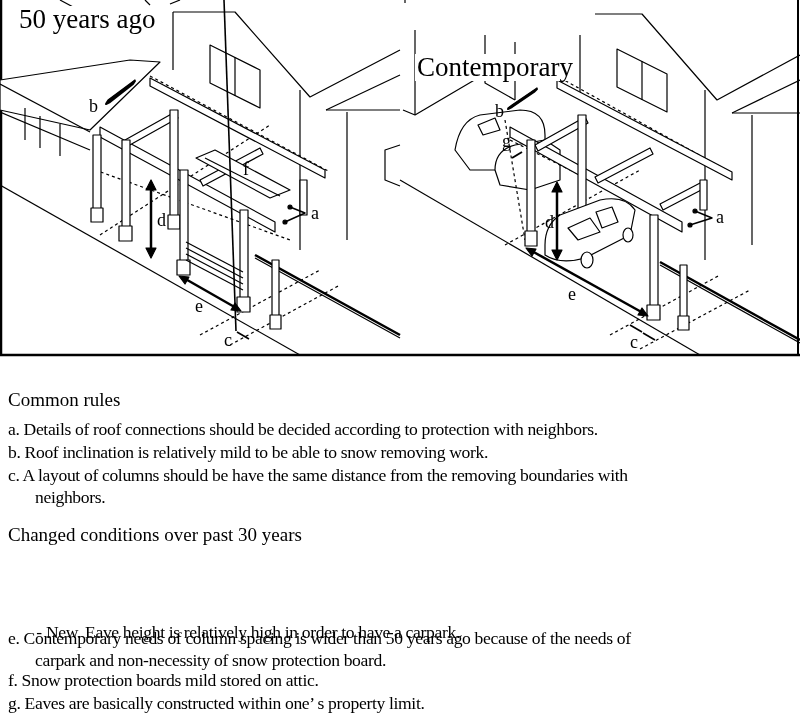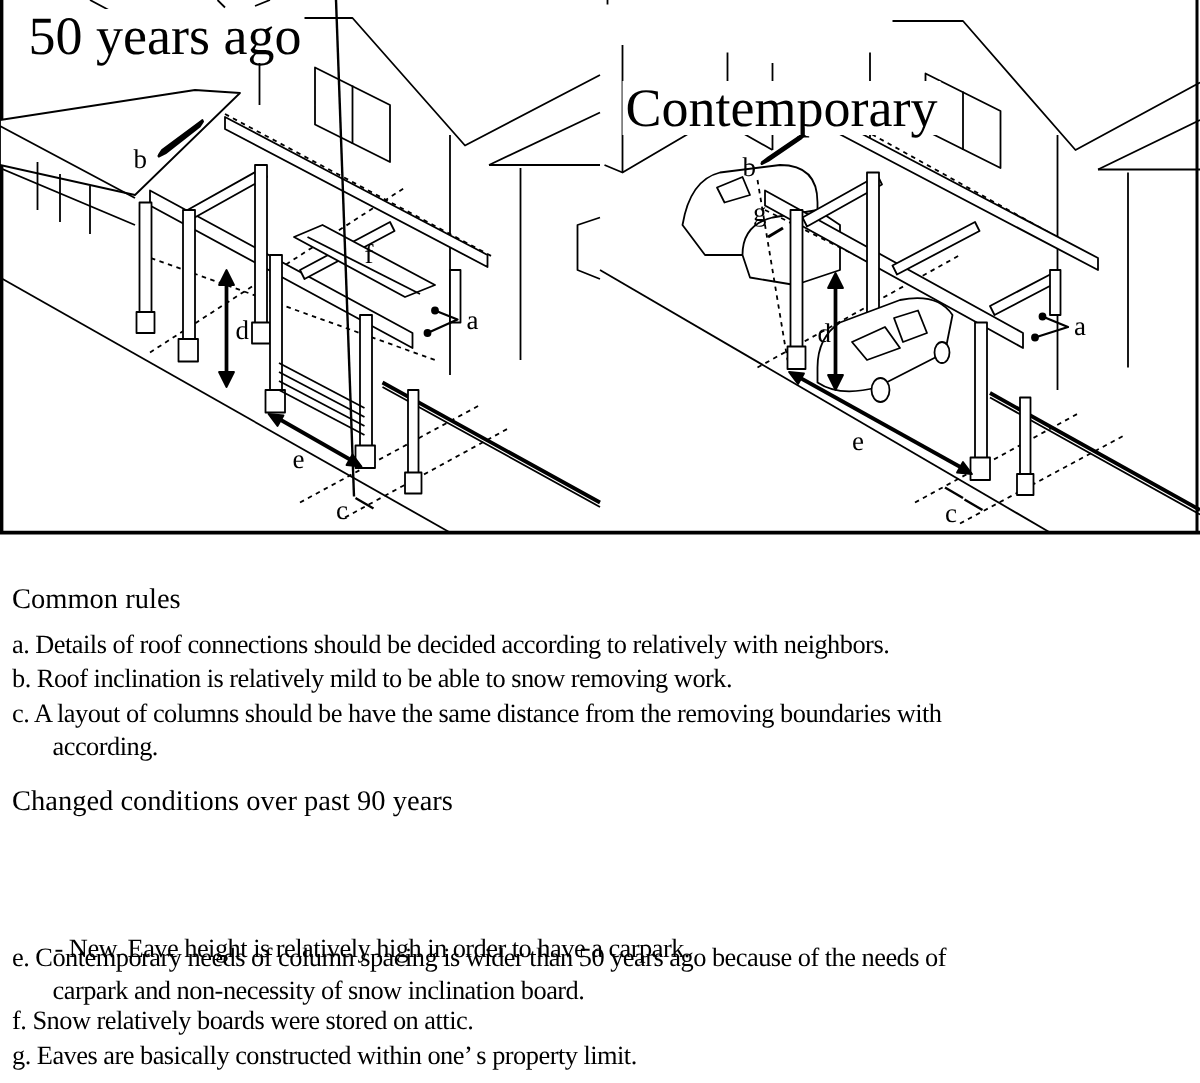--- a/index.html
+++ b/index.html
@@ -1,20 +1,20 @@
 <!DOCTYPE html>
 <html><head>
 <meta charset="utf-8">
 <style>
   html, body { margin:0; padding:0; background:#ffffff; }
   body { width:800px; height:722px; position:relative; overflow:hidden;
          font-family:"Liberation Serif", "DejaVu Serif", serif; color:#000; }
   .figure { position:absolute; left:0; top:0; width:800px; height:357px; }
   .figure svg { position:absolute; left:0; top:0; }
-  .panel-title { position:absolute; font-size:36px; line-height:1; background:#fff; padding:0 2px; }
+  .panel-title { position:absolute; font-size:27px; line-height:1; background:#fff; padding:0 2px; }
   .label { position:absolute; font-size:18px; line-height:1; }
   .text { position:absolute; left:0; top:357px; width:800px; }
   .heading { position:absolute; left:8px; font-size:19px; line-height:22px; }
   .item { position:absolute; left:8px; width:790px; font-size:17.6px; line-height:22px; letter-spacing:-0.35px; white-space:nowrap; }
   .item .cont { display:block; padding-left:27px; }
 </style>
 </head>
 <body>
 
 <div class="figure">
@@ -203,40 +203,40 @@
   <div class="label" style="left:545px; top:213px;">d</div>
   <div class="label" style="left:716px; top:208px;">a</div>
   <div class="label" style="left:568px; top:285px;">e</div>
   <div class="label" style="left:630px; top:333px;">c</div>
 </div>
 
 <div class="text">
   <div class="heading" style="top:32px;">Common rules</div>
 
   <div class="item" style="top:61px;">
-    <span>a.  Details of roof connections should be decided according to relatively with neighbors.</span>
+    <span>a.  Details of roof connections should be decided according to protection with neighbors.</span>
   </div>
   <div class="item" style="top:84px;">
     <span>b.  Roof inclination is relatively mild to be able to snow removing work.</span>
   </div>
   <div class="item" style="top:107px;">
     <span>c.  A layout of columns should be have the same distance from the removing boundaries with</span>
-    <span class="cont">according.</span>
-  </div>
-
-  <div class="heading" style="top:167px;">Changed conditions over past 90 years</div>
+    <span class="cont">neighbors.</span>
+  </div>
+
+  <div class="heading" style="top:167px;">Changed conditions over past 30 years</div>
 
   <div class="item" style="top:197px;">
   </div>
   <div class="item" style="top:242px; white-space:pre;">
     <span>   - New. Eave height is relatively high in order to have a carpark.</span>
   </div>
   <div class="item" style="top:270px;">
     <span>e.  Contemporary needs of column spacing is wider than 50 years ago because of the needs of</span>
-    <span class="cont">carpark and non-necessity of snow inclination board.</span>
+    <span class="cont">carpark and non-necessity of snow protection board.</span>
   </div>
   <div class="item" style="top:312px;">
-    <span>f.  Snow relatively boards were stored on attic.</span>
+    <span>f.  Snow protection boards mild stored on attic.</span>
   </div>
   <div class="item" style="top:335px;">
     <span>g.  Eaves are basically constructed within one’ s property limit.</span>
   </div>
 </div>
 
 </body></html>

